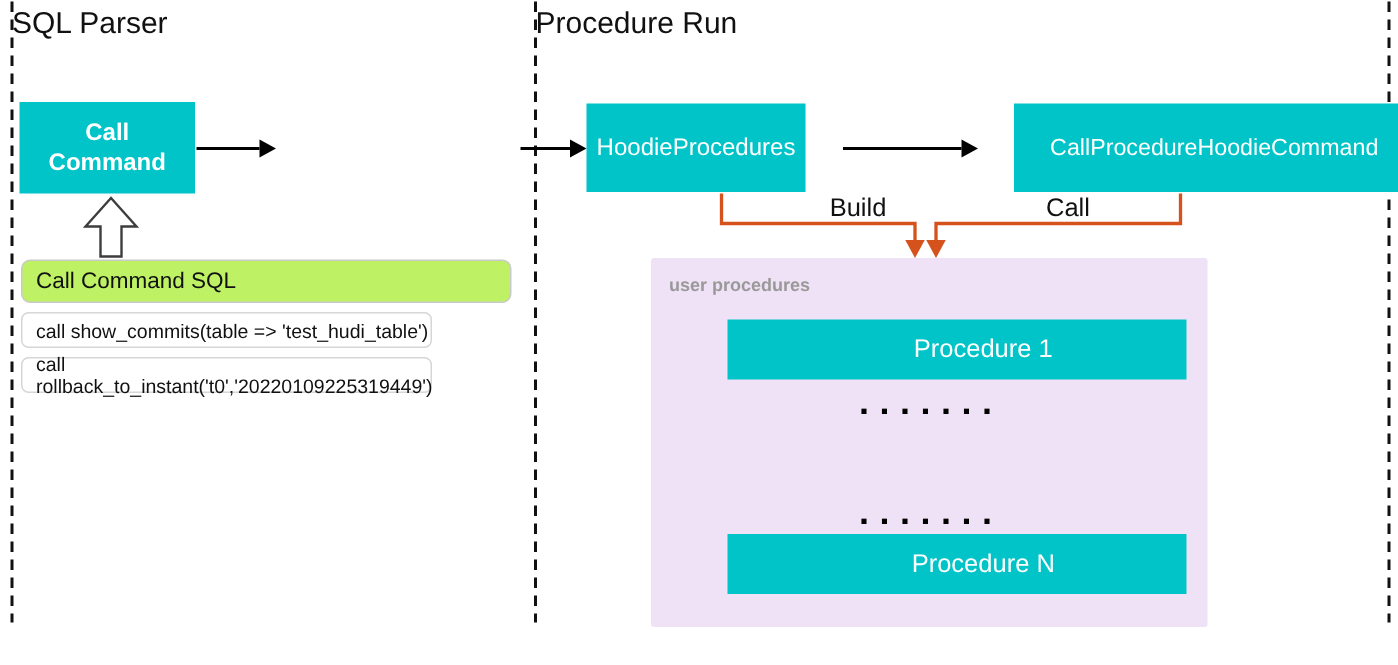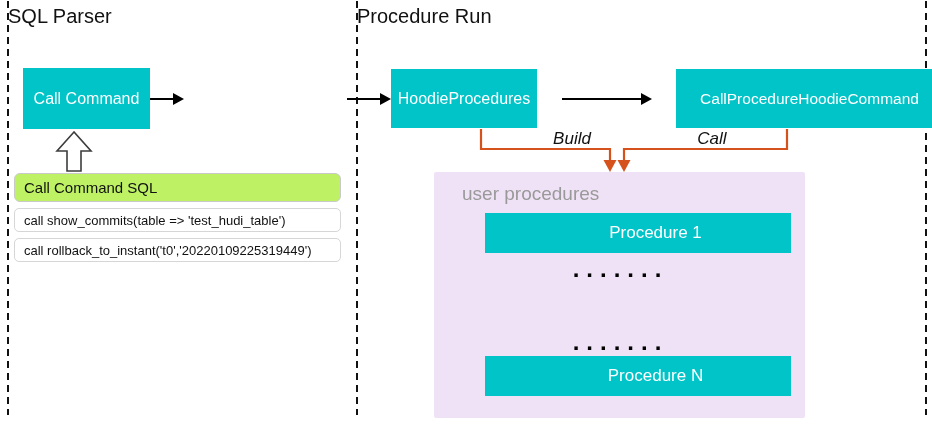--- a/index.html
+++ b/index.html
@@ -13,46 +13,46 @@
   #canvas{position:relative;width:932px;height:443px;background:#fff;overflow:hidden;}
 
   .section-title{position:absolute;top:5px;font-size:20px;color:#111;text-align:left;}
   #title-sql{left:8px;width:349px;}
   #title-proc{left:357px;width:569px;}
 
   svg.overlay{position:absolute;left:0;top:0;width:932px;height:443px;pointer-events:none;}
 
   .node{position:absolute;background:var(--teal);color:#fff;display:flex;align-items:center;
         justify-content:center;text-align:center;font-size:16px;line-height:1.25;}
-  #node-call-command{left:23px;top:68px;width:127px;height:61px;padding:0 10px;box-sizing:border-box;}
+  #node-call-command{left:13px;top:68px;width:117px;height:61px;padding:0 10px;box-sizing:border-box;font-weight:bold;}
   #node-spark{left:184px;top:69px;width:163px;height:59px;}
   #node-hoodie{left:391px;top:69px;width:146px;height:59px;}
   #node-cphc{left:652px;top:69px;width:267px;height:59px;font-size:15.5px;margin-left:24px;}
 
-  .edge-label{position:absolute;top:129px;width:90px;text-align:center;font-size:17px;color:#111;font-style:italic;}
+  .edge-label{position:absolute;top:129px;width:90px;text-align:center;font-size:17px;color:#111;}
   #label-build{left:527px;}
   #label-call{left:667px;}
 
   #pink-box{position:absolute;left:434px;top:172px;width:371px;height:246px;background:var(--pink);border-radius:2px;}
-  #pink-box .pink-title{position:absolute;left:28px;top:11px;font-size:19px;color:var(--muted);}
+  #pink-box .pink-title{position:absolute;left:12px;top:11px;font-size:12px;color:var(--muted);font-weight:bold;}
   .proc{position:absolute;left:51px;width:271px;height:40px;background:var(--teal);color:#fff;
         display:flex;align-items:center;justify-content:center;font-size:17px;padding-left:35px;}
   #proc-1{top:41px;}
   #proc-2{top:111px;height:38px;}
   #proc-n{top:184px;}
   .dots{position:absolute;left:51px;width:271px;text-align:center;font-weight:700;font-size:24px;
         letter-spacing:7px;color:#000;line-height:10px;height:12px;}
   #dots-1{top:92px;}
   #dots-2{top:165px;}
 
   #sql-panel{position:absolute;left:14px;top:173px;width:327px;}
   #sql-panel .panel-header{box-sizing:border-box;width:327px;height:29px;background:#bef264;
         border:1px solid #C9C9C9;border-radius:6px;display:flex;align-items:center;
         padding-left:9px;font-size:15px;color:#111;}
-  #sql-panel .panel-row{box-sizing:border-box;width:327px;background:#fff;border:1px solid #D6D6D6;
+  #sql-panel .panel-row{box-sizing:border-box;width:274px;background:#fff;border:1px solid #D6D6D6;
         border-radius:5px;display:flex;align-items:center;padding:3px 0 3px 9px;
         font-size:13px;color:#111;margin-top:6px;height:24px;}
 </style>
 </head>
 <body>
 
 <div id="canvas">
 
   <svg class="overlay">
     <line x1="8" y1="1" x2="8" y2="415" stroke="#111" stroke-width="2" stroke-dasharray="7 5"></line>

